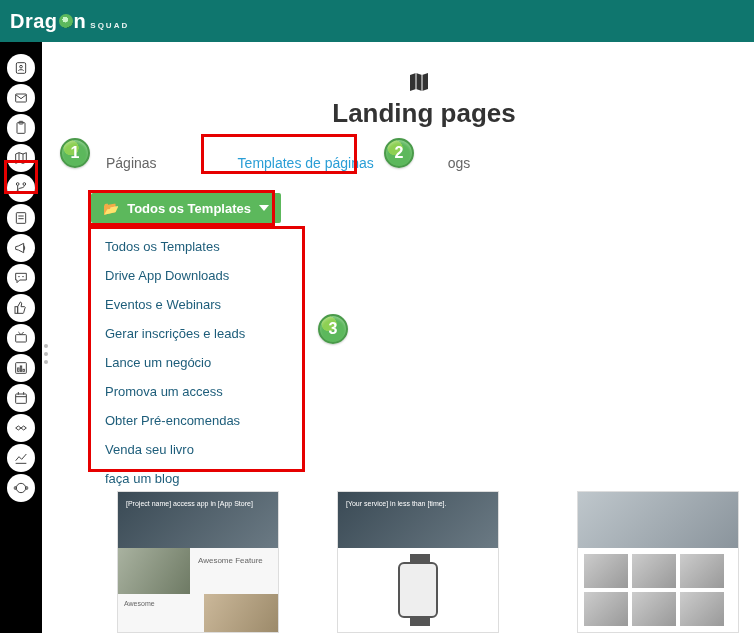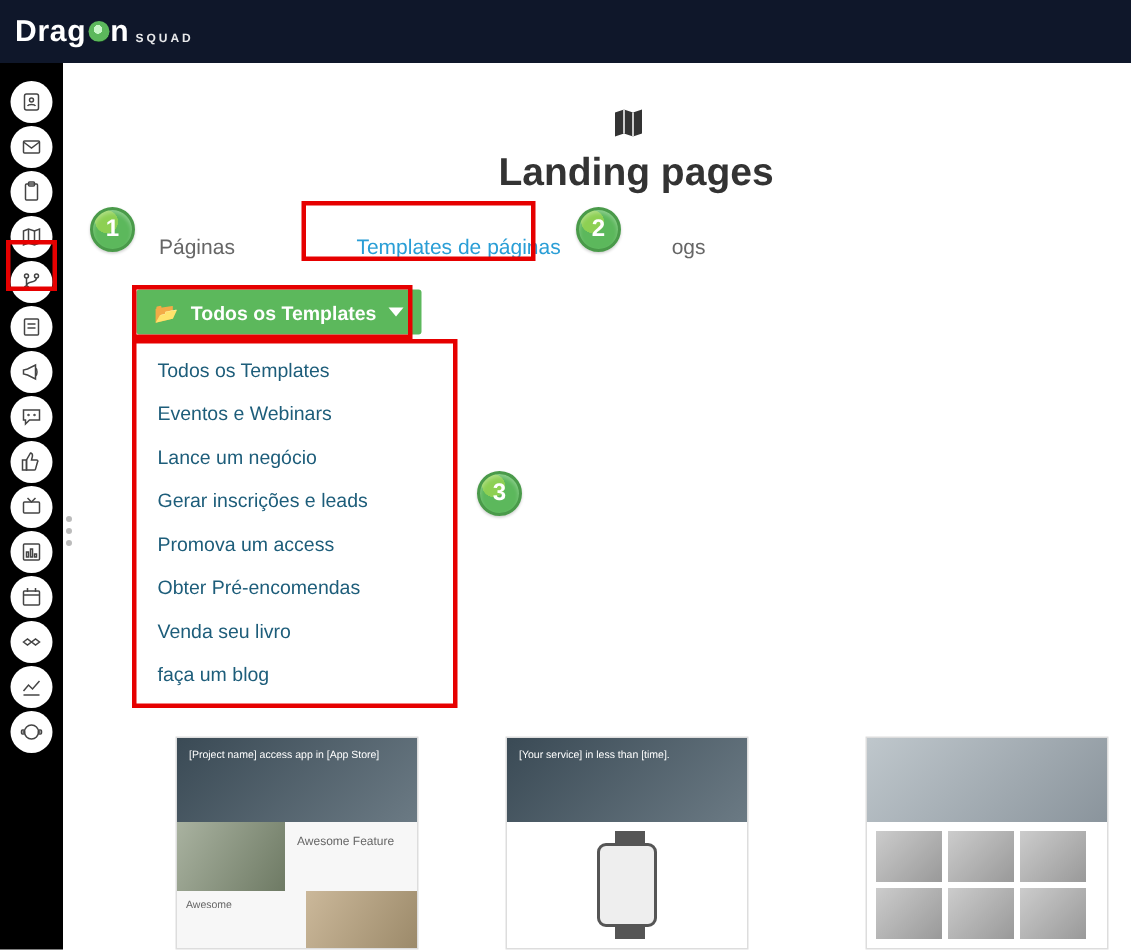--- a/index.html
+++ b/index.html
@@ -1,18 +1,18 @@
 <!DOCTYPE html>
 <html><head>
 <meta charset="utf-8">
 <style>
   * { box-sizing: border-box; margin: 0; padding: 0; }
   html, body { width: 754px; height: 633px; font-family: "Helvetica Neue", Arial, sans-serif; background: #fff; overflow: hidden; }
 
-  .topbar { position: absolute; left: 0; top: 0; width: 754px; height: 42px; background: #0f172a; color: #fff; display: flex; align-items: center; padding-left: 10px; }
+  .topbar { position: absolute; left: 0; top: 0; width: 754px; height: 42px; background: #0f766e; color: #fff; display: flex; align-items: center; padding-left: 10px; }
   .brand { font-size: 20px; font-weight: 600; letter-spacing: .5px; display: flex; align-items: center; }
   .brand .o { display: inline-block; width: 14px; height: 14px; border-radius: 50%; background: radial-gradient(circle at 45% 40%, #c9f6c9 0 25%, #5cb85c 26% 70%, #2f7d2f 71% 100%); margin: 0 1px; vertical-align: middle; }
   .brand .sub { font-size: 8px; letter-spacing: 2px; margin-left: 4px; margin-top: 8px; opacity: .9; }
 
   .sidebar { position: absolute; left: 0; top: 42px; width: 42px; height: 591px; background: #000; display: flex; flex-direction: column; align-items: center; padding-top: 12px; gap: 0; }
   .navicon { width: 28px; height: 28px; border-radius: 50%; background: #fff; display: flex; align-items: center; justify-content: center; margin-bottom: 2px; cursor: pointer; }
   .navicon svg { width: 16px; height: 16px; }
   .navicon path, .navicon rect, .navicon circle, .navicon polyline, .navicon line { stroke: #444; stroke-width: 1.5; fill: none; }
 
   .sidebar-hl { position: absolute; left: 4px; top: 160px; width: 34px; height: 34px; border: 3px solid #e60000; pointer-events: none; z-index: 40; }
@@ -211,23 +211,24 @@
 <div class="callout" style="left:318px; top:314px">3</div>
 
 <div class="dropdown-btn">
   <span class="folder">📂</span>
   <span>Todos os Templates</span>
   <span class="caret"></span>
 </div>
 
 <div class="dropdown-menu">
   <div class="dropdown-item">Todos os Templates</div>
+  <div class="dropdown-item">Drive App Downloads</div>
   <div class="dropdown-item">Eventos e Webinars</div>
+  <div class="dropdown-item">Gerar inscrições e leads</div>
   <div class="dropdown-item">Lance um negócio</div>
-  <div class="dropdown-item">Gerar inscrições e leads</div>
   <div class="dropdown-item">Promova um access</div>
   <div class="dropdown-item">Obter Pré-encomendas</div>
   <div class="dropdown-item">Venda seu livro</div>
   <div class="dropdown-item">faça um blog</div>
 </div>
 
 <div class="templates-grid">
   <div class="tpl-card">
     <div class="tpl-hero">[Project name] access app in [App Store]</div>
     <div class="tpl1-mid">

